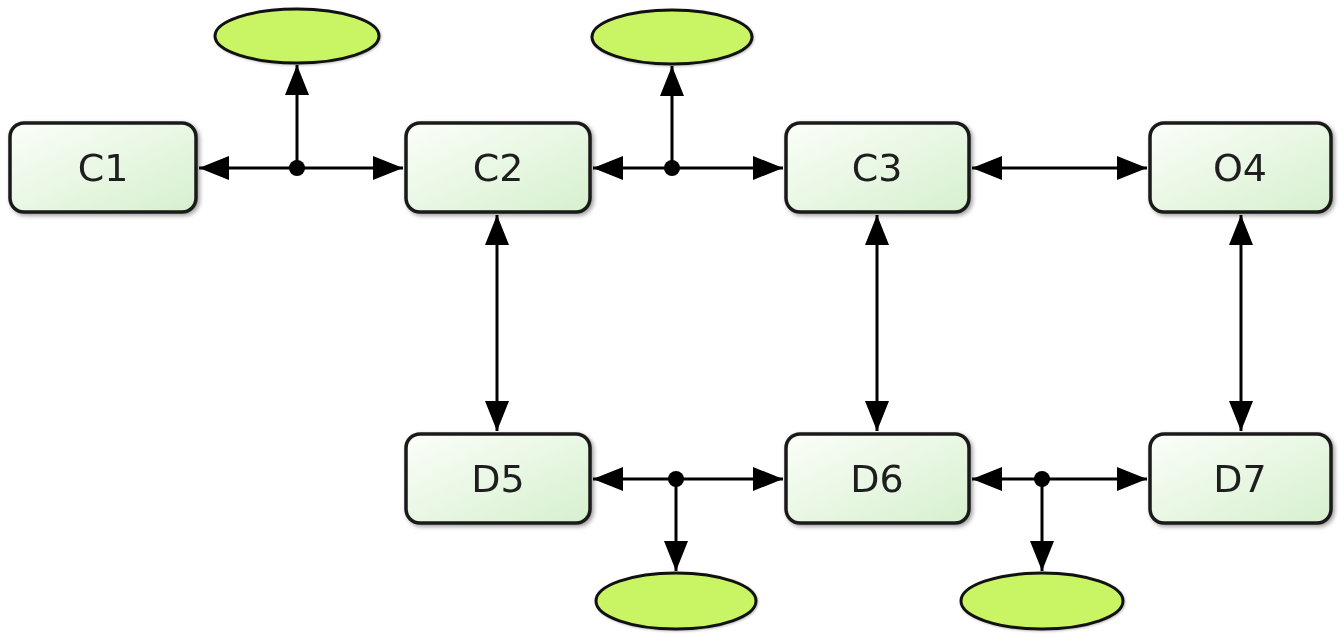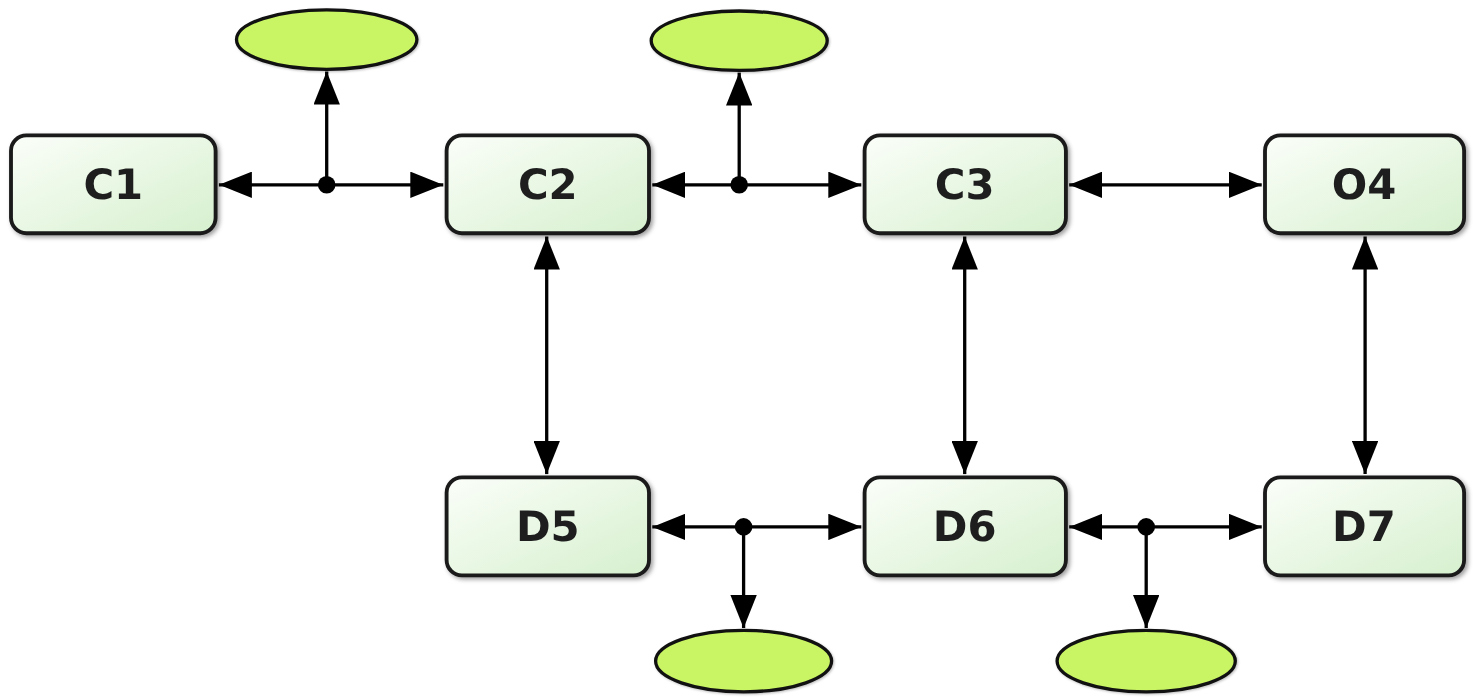--- a/index.html
+++ b/index.html
@@ -8,21 +8,20 @@
     background: #ffffff;
     width: 1341px;
     height: 634px;
     overflow: hidden;
     font-family: "DejaVu Sans", sans-serif;
   }
   .canvas-wrap {
     position: relative;
     width: 1341px;
     height: 634px;
-    font-weight: bold;
   }
   svg { display: block; }
   .node-box {
     stroke-width: 3.5;
     filter: drop-shadow(2.5px 2.5px 2px rgba(0,0,0,0.38));
   }
   .attach-ellipse {
     stroke-width: 3;
     filter: drop-shadow(1px 1.5px 1px rgba(0,0,0,0.25));
   }

